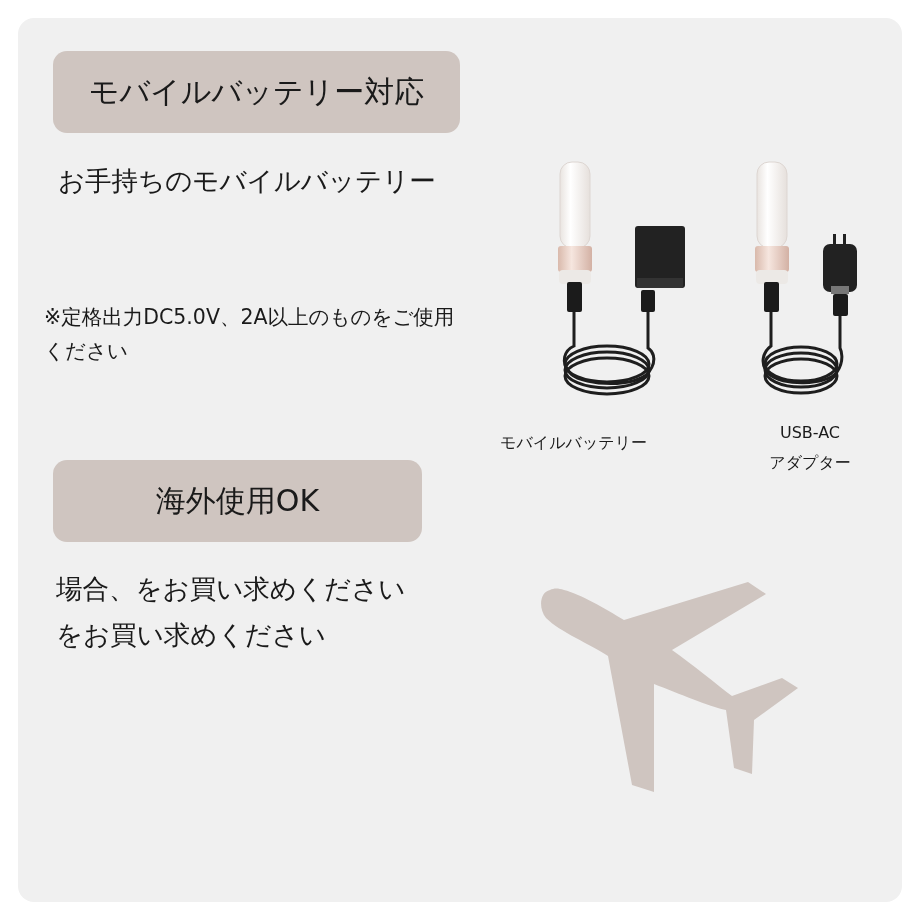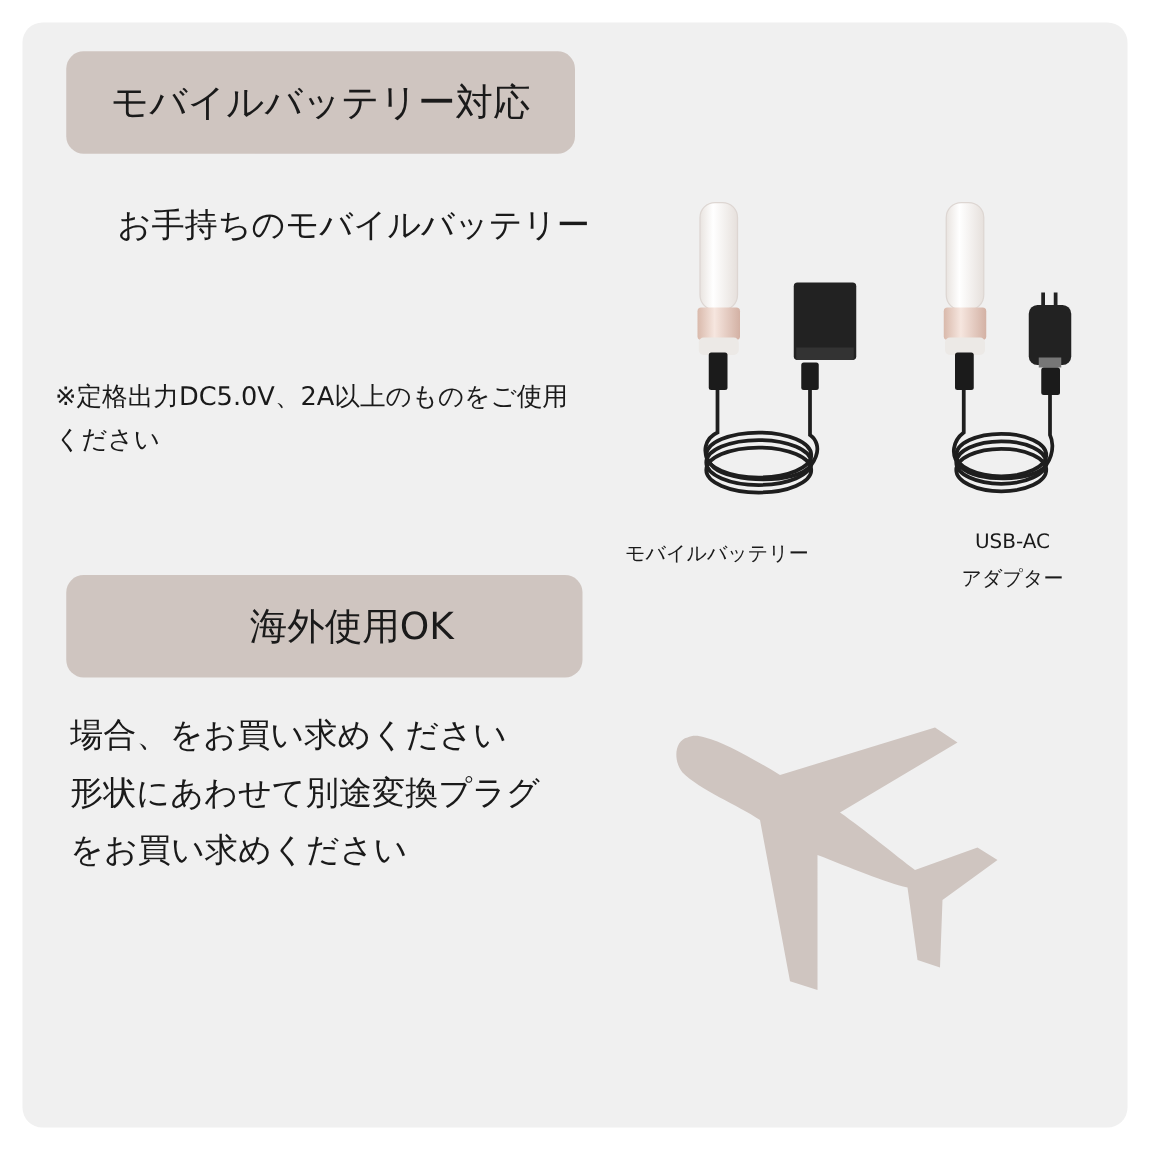--- a/index.html
+++ b/index.html
@@ -9,26 +9,26 @@
   }
   .card {
     position: absolute; left: 18px; top: 18px; width: 884px; height: 884px;
     background: #f0f0f0; border-radius: 16px;
   }
   .pill {
     position: absolute; background: #cfc5c0; border-radius: 14px;
     display: flex; align-items: center; justify-content: center;
     font-size: 30px; color: #1a1a1a; letter-spacing: 0px; white-space: nowrap;
   }
-  .pill1 { left: 53px; top: 41px; width: 407px; height: 82px; }
-  .pill2 { left: 53px; top: 460px; width: 369px; height: 82px; padding-left: 44px; }
+  .pill1 { left: 53px; top: 51px; width: 407px; height: 82px; }
+  .pill2 { left: 53px; top: 460px; width: 369px; height: 82px; }
   .body-text {
     position: absolute; font-size: 26.5px; line-height: 46px; white-space: nowrap; color: #1a1a1a;
   }
-  .t1 { left: 58px; top: 158px; margin-left: 36px; }
+  .t1 { left: 58px; top: 158px; }
   .t2 { left: 56px; top: 566px; }
   .note {
     position: absolute; left: 44px; top: 300px; font-size: 20.5px; line-height: 34px; white-space: nowrap; color: #1a1a1a;
   }
   .caption { position: absolute; font-size: 16px; line-height: 30px; text-align: center; white-space: nowrap; color: #1a1a1a; }
   .cap1 { left: 500px; top: 428px; }
   .cap2 { left: 740px; top: 418px; width: 140px; }
   svg { position: absolute; display: block; }
 </style>
 </head>
@@ -94,21 +94,20 @@
 <div class="caption cap2">
   <div>USB-AC</div>
   <div>アダプター</div>
 </div>
 
 <div class="pill pill2">
   <span>海外使用OK</span>
 </div>
 <div class="body-text t2">
   <div>場合、をお買い求めください</div>
-  <div>形状にあわせて別途変換プラグ</div>
   <div>をお買い求めください</div>
 </div>
 
 <svg style="left:520px;top:560px;" width="300" height="250" viewBox="0 0 300 250">
   <path fill="#cfc5c0" d="
     M 30 30
     C 20 32 18 48 26 58
     C 40 72 70 84 88 96
     L 112 225
     L 134 232

